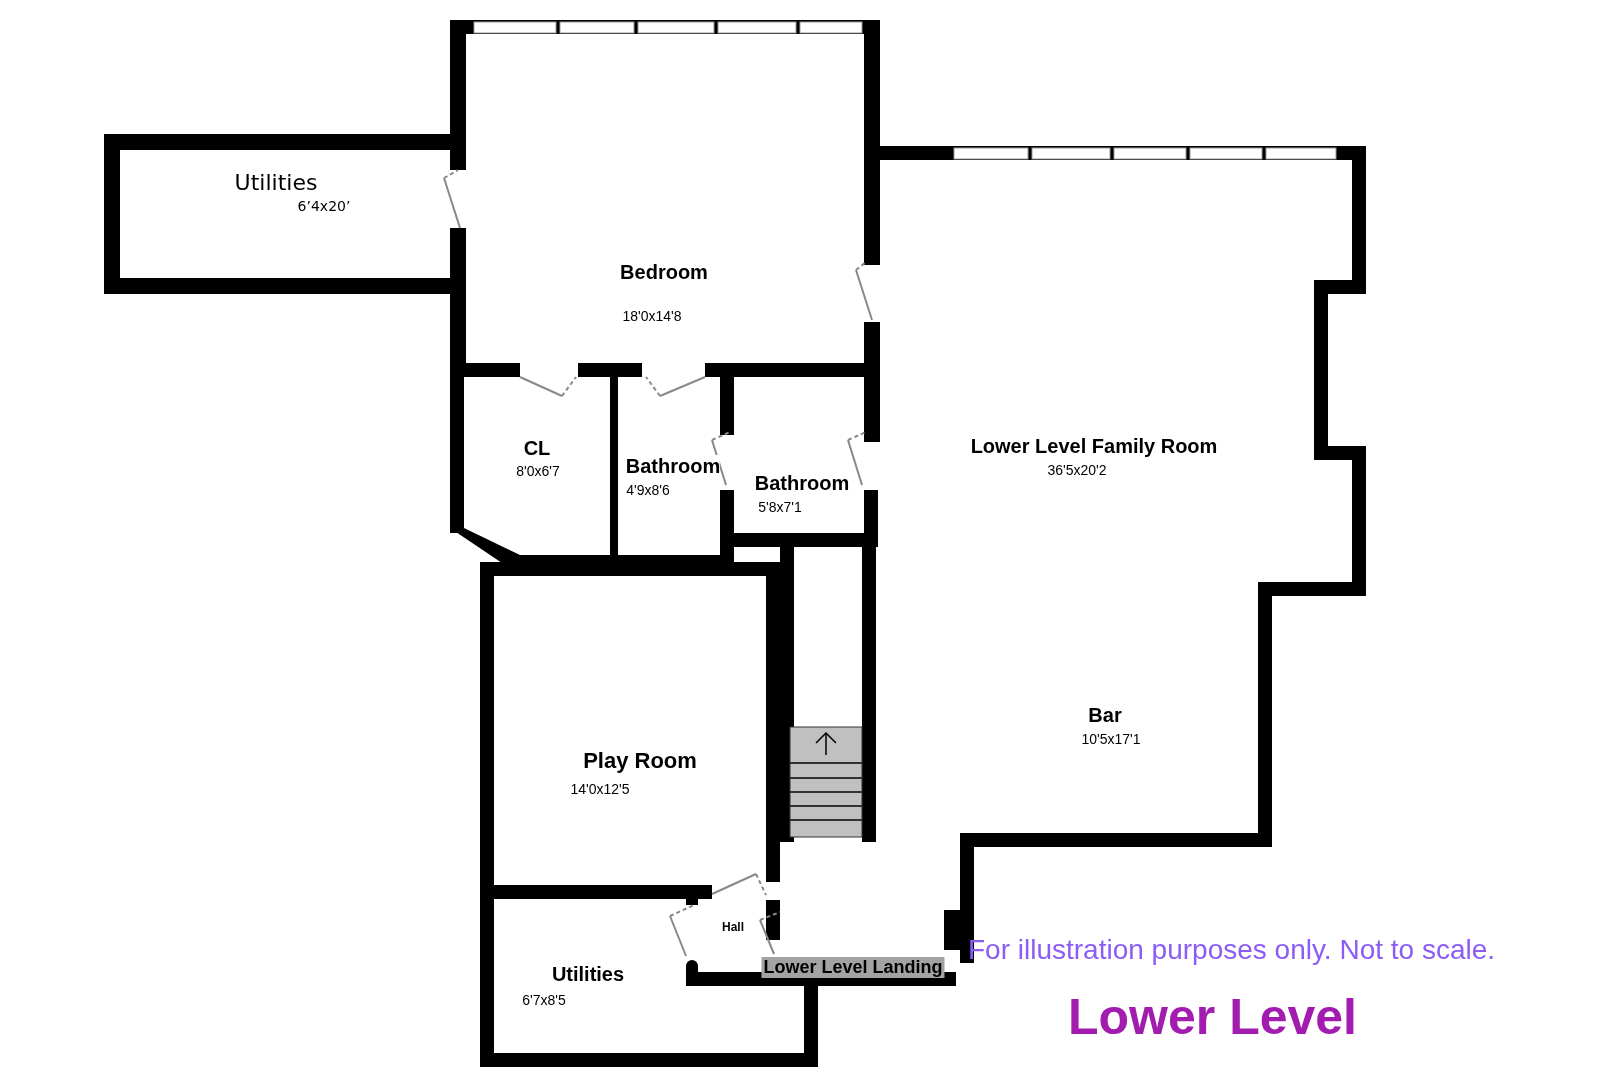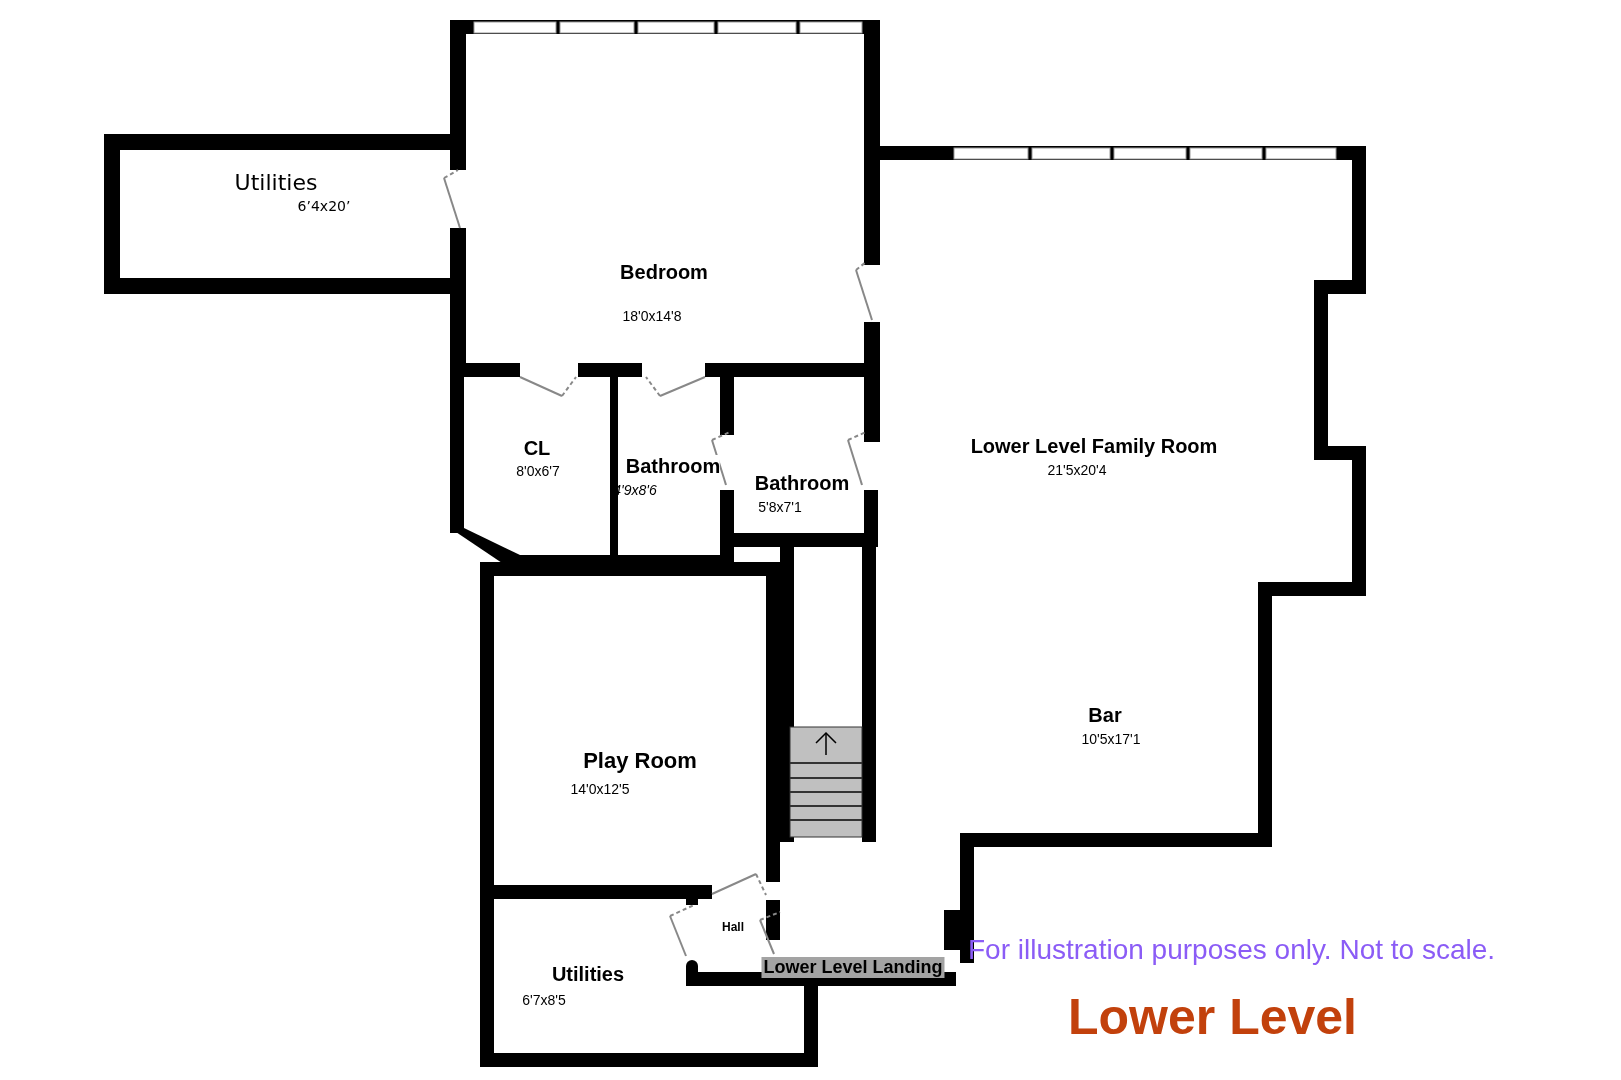--- a/index.html
+++ b/index.html
@@ -4,21 +4,21 @@
 <style>
   html, body { margin: 0; padding: 0; background: #ffffff; }
   body { width: 1621px; height: 1080px; position: relative; overflow: hidden; font-family: "Liberation Sans", sans-serif; }
   svg#plan { position: absolute; left: 0; top: 0; }
   .lbl { position: absolute; white-space: nowrap; color: #000; transform: translateX(-50%); }
   .name { font-weight: bold; font-size: 20px; }
   .name.light { font-weight: normal; font-size: 22px; font-family: "DejaVu Sans", sans-serif; }
   .dim { font-size: 14px; }
   .dim.light { font-family: "DejaVu Sans", sans-serif; font-size: 14px; }
   .disclaimer { position: absolute; left: 968px; top: 934px; font-size: 28px; color: #8b5cf6; white-space: nowrap; }
-  .level { position: absolute; left: 1068px; top: 988px; font-size: 50px; font-weight: bold; color: #c2410c; white-space: nowrap; }
+  .level { position: absolute; left: 1068px; top: 988px; font-size: 50px; font-weight: bold; color: #a21caf; white-space: nowrap; }
   .landing { background: #a3a3a3; padding: 0 2px; }
 </style>
 </head>
 <body>
 
 <svg id="plan" width="1621" height="1080" viewBox="0 0 1621 1080">
   <g fill="#000">
 
     <rect x="450" y="20" width="16" height="150"></rect>
     <rect x="450" y="228" width="16" height="140"></rect>
@@ -125,27 +125,27 @@
 </div>
 <div class="lbl dim light" style="left:276px;top:198px;margin-left:48px;">6’4x20’</div>
 
 <div class="lbl name" style="left:664px;top:261px;">Bedroom</div>
 <div class="lbl dim" style="left:652px;top:288px;margin-top:20px;">18'0x14'8</div>
 
 <div class="lbl name" style="left:537px;top:437px;">CL</div>
 <div class="lbl dim" style="left:538px;top:463px;">8'0x6'7</div>
 
 <div class="lbl name" style="left:673px;top:455px;background:#fff;">Bathroom</div>
-<div class="lbl dim" style="left:635px;top:482px;font-style:italic;">4'9x8'6</div>
+<div class="lbl dim" style="left:648px;top:482px;">4'9x8'6</div>
 
 <div class="lbl name" style="left:802px;top:472px;">Bathroom</div>
 <div class="lbl dim" style="left:780px;top:499px;">5'8x7'1</div>
 
 <div class="lbl name" style="left:1094px;top:435px;">Lower Level Family Room</div>
-<div class="lbl dim" style="left:1077px;top:462px;">21'5x20'4</div>
+<div class="lbl dim" style="left:1077px;top:462px;">36'5x20'2</div>
 
 <div class="lbl name" style="left:1105px;top:704px;">Bar</div>
 <div class="lbl dim" style="left:1111px;top:731px;">10'5x17'1</div>
 
 <div class="lbl name" style="left:640px;top:748px;font-size:22px;">Play Room</div>
 <div class="lbl dim" style="left:600px;top:781px;">14'0x12'5</div>
 
 <div class="lbl name" style="left:588px;top:963px;">Utilities</div>
 <div class="lbl dim" style="left:544px;top:992px;">6'7x8'5</div>
 

